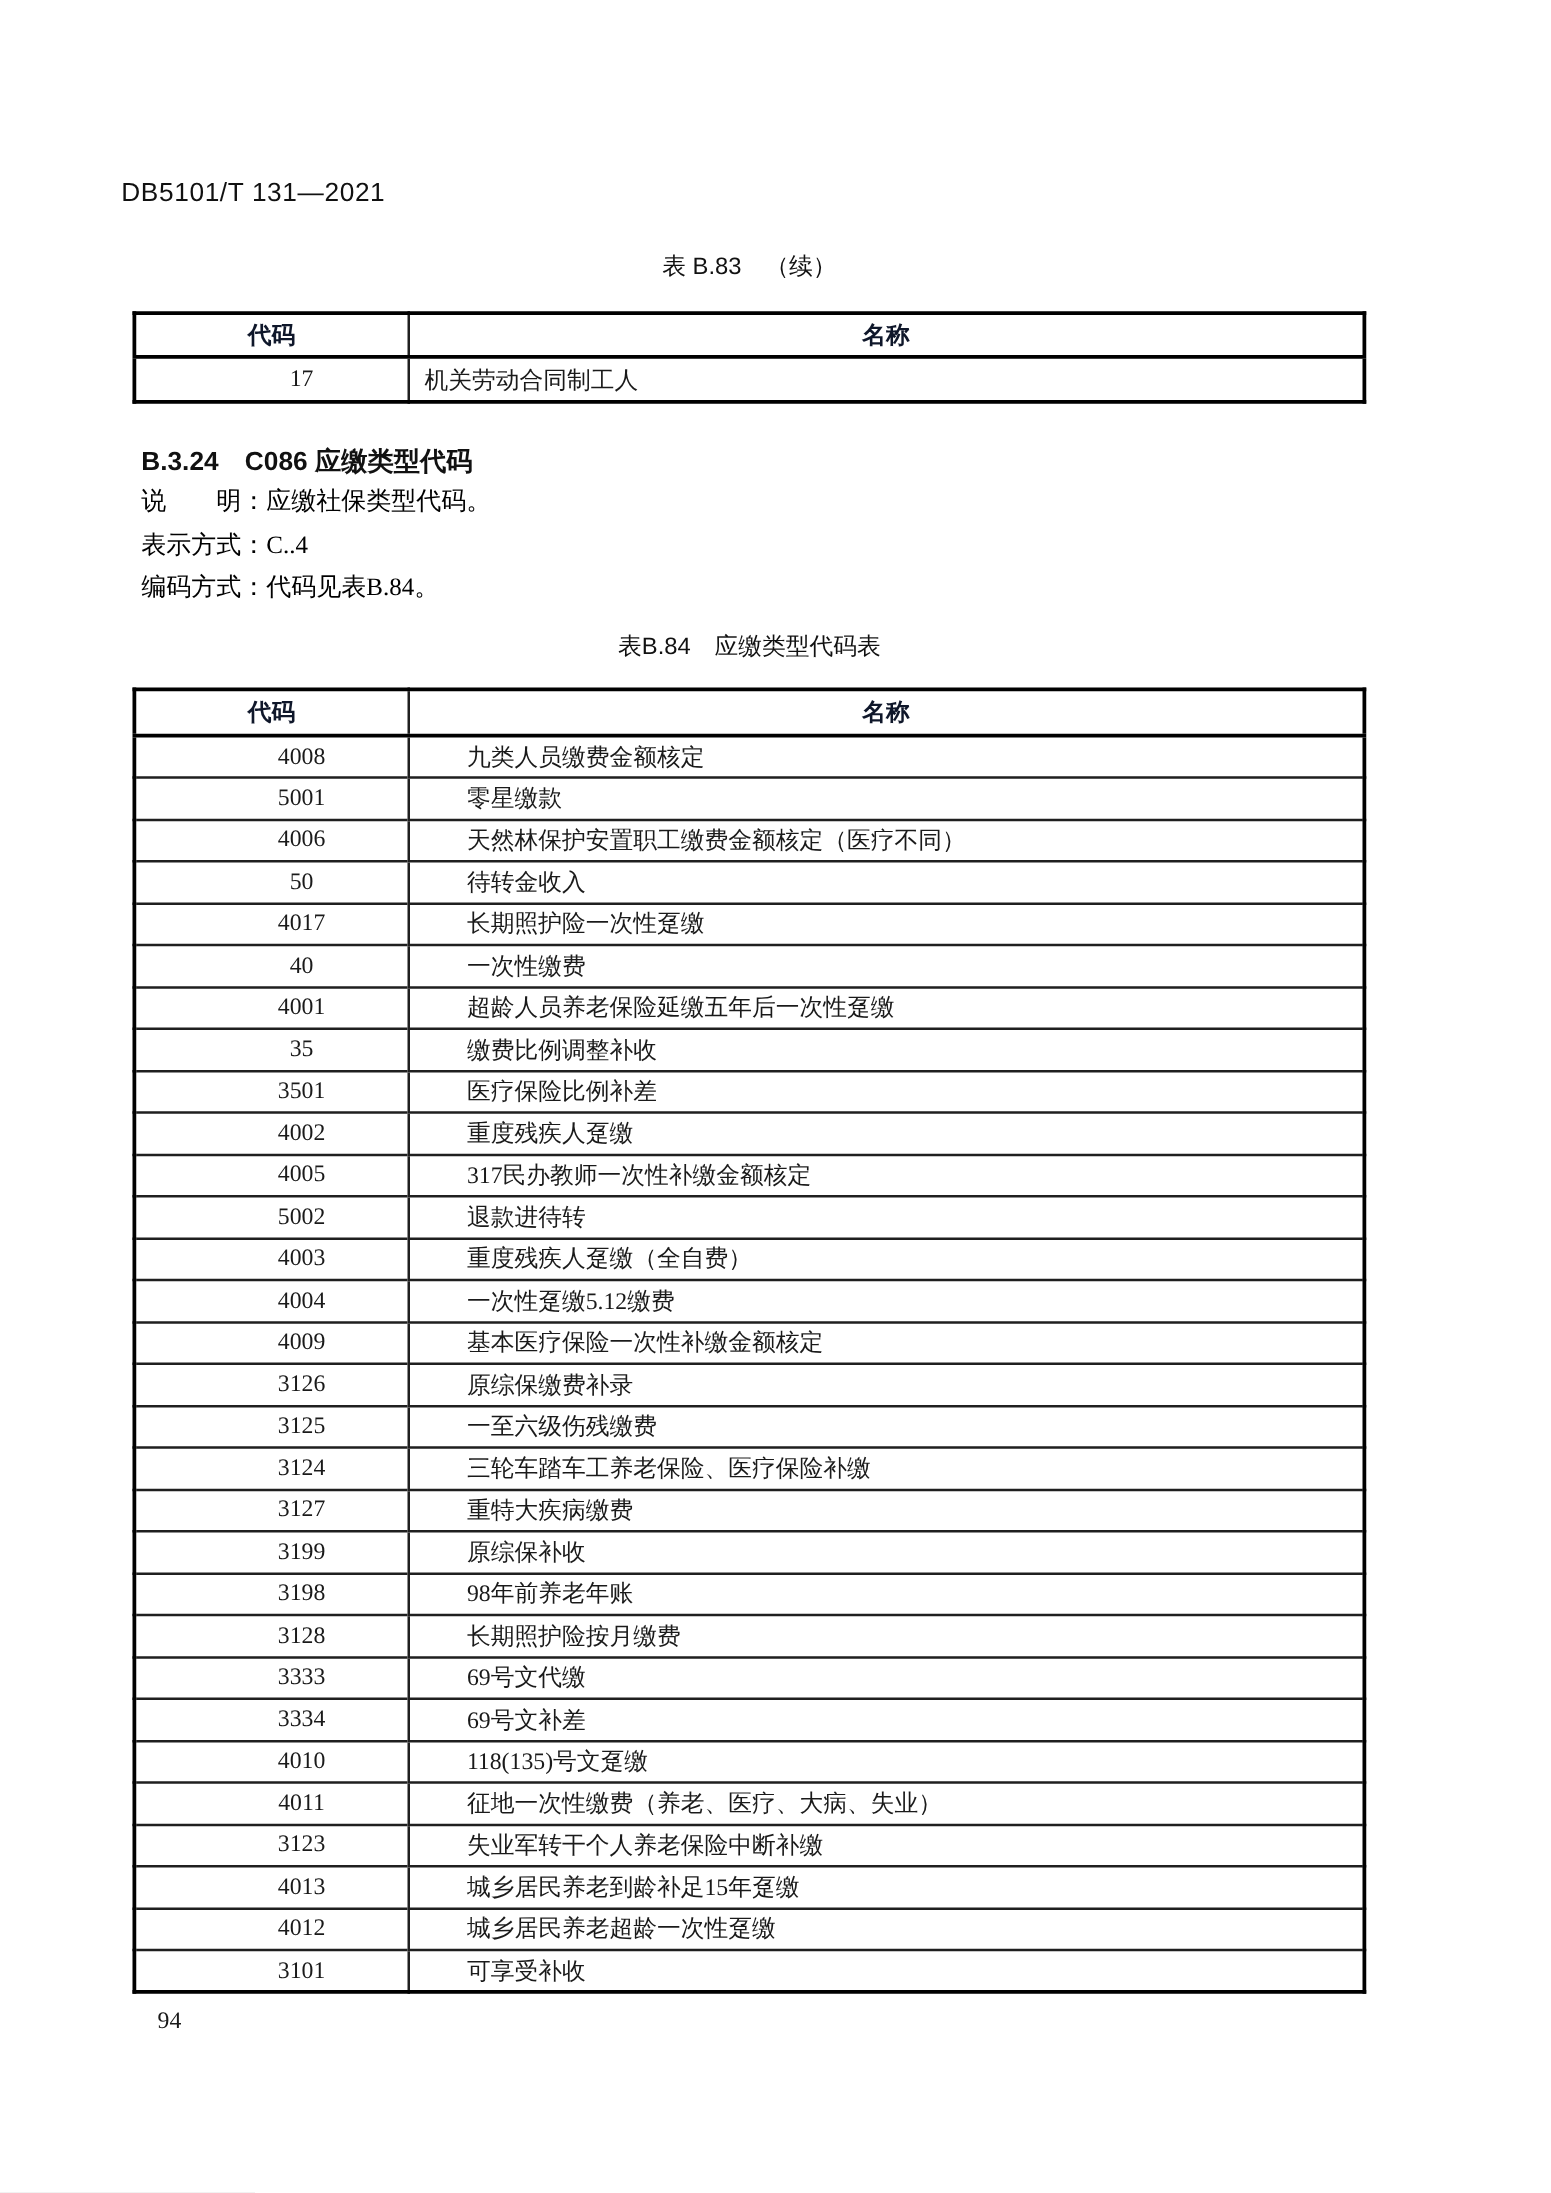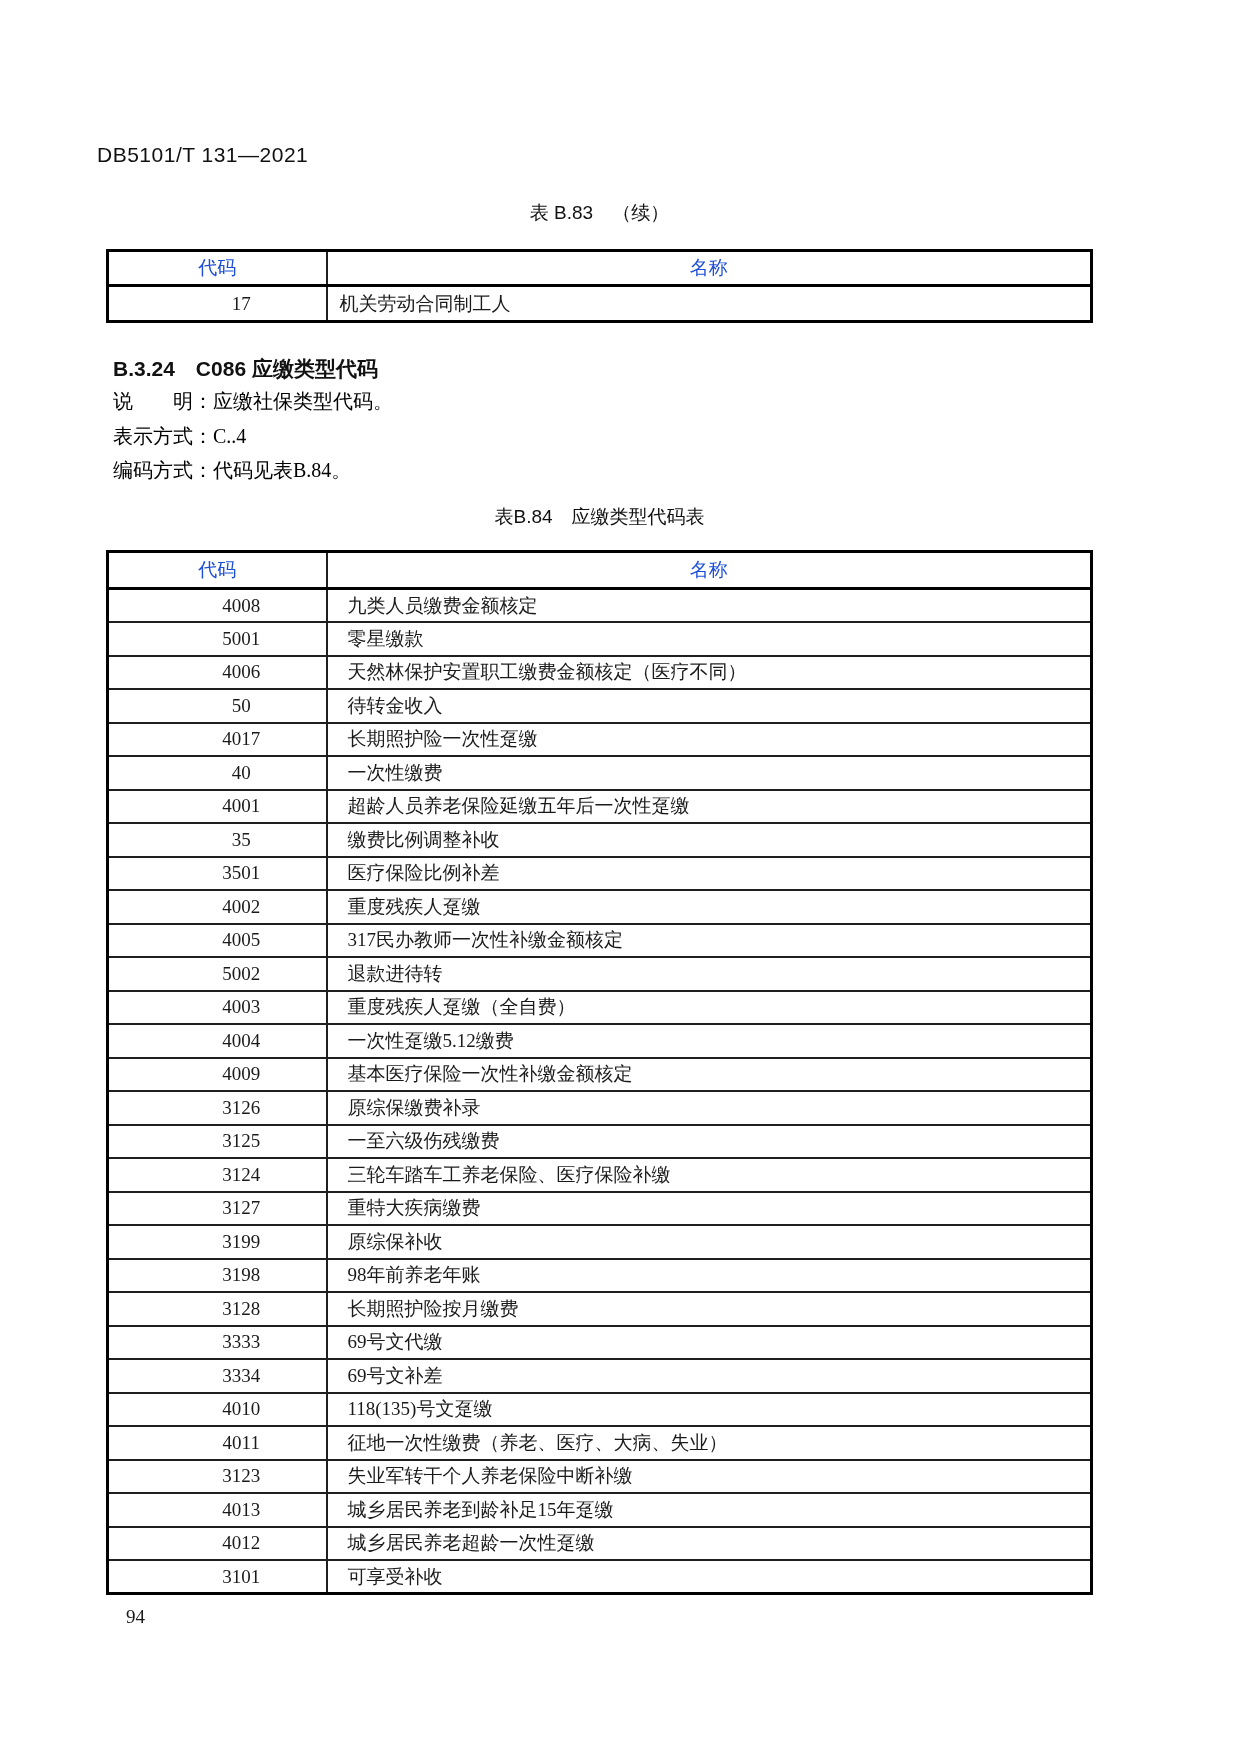--- a/index.html
+++ b/index.html
@@ -70,26 +70,26 @@
     table-layout: fixed;
     border: 3px solid #000;
   }
   .table-b83 { top: 249px; }
   .table-b84 { top: 550px; }
 
   table.doc-table col.col-code { width: 219px; }
 
   table.doc-table th {
     font-family: "Liberation Sans", "DejaVu Sans", sans-serif;
-    font-weight: normal;
+    font-weight: bold;
     font-size: 19px;
     text-align: center;
     vertical-align: middle;
     border-bottom: 3px solid #000;
-    color: #1d4ed8;
+    color: #0f172a;
   }
   .table-b83 th { height: 35px; }
   .table-b84 th { height: 37px; }
 
   table.doc-table td {
     font-size: 19px;
     vertical-align: middle;
     color: #1a1a1a;
   }
   .table-b83 tbody tr { height: 36px; }
@@ -98,21 +98,21 @@
   table.doc-table tbody tr { border-top: 2px solid #1f1f1f; }
   table.doc-table th:first-child,
   table.doc-table td:first-child { border-right: 2px solid #1f1f1f; }
 
   table.doc-table td.code {
     text-align: center;
     padding-left: 48px; 
     font-family: Liberation Serif, serif;
   }
   table.doc-table td.name { text-align: left; }
-  .table-b84 td.name { padding-left: 20px; margin-top: 40px; }
+  .table-b84 td.name { padding-left: 46px; margin-top: 40px; }
   .table-b83 td.name { padding-left: 12px; }
 
   .page-number {
     position: absolute;
     left: 126px;
     top: 1606px;
     font-size: 19px;
     color: #1a1a1a;
   }
 </style>

